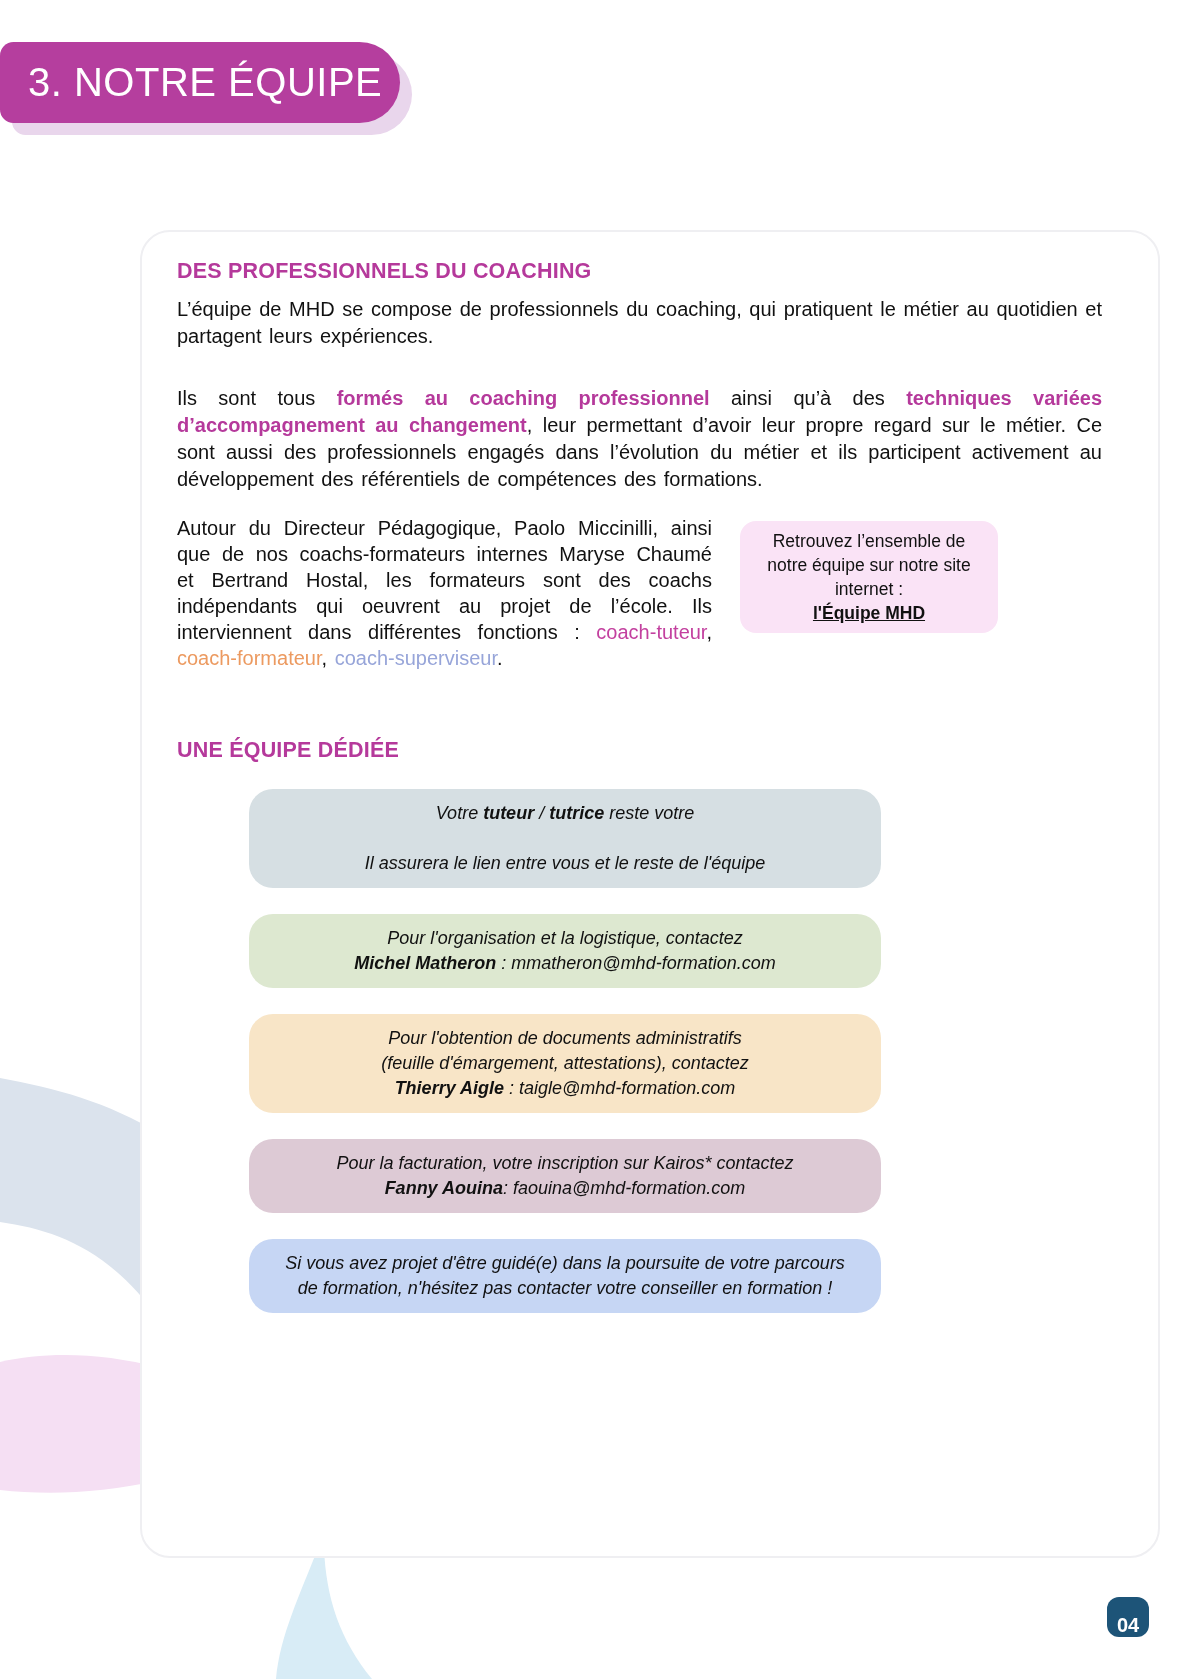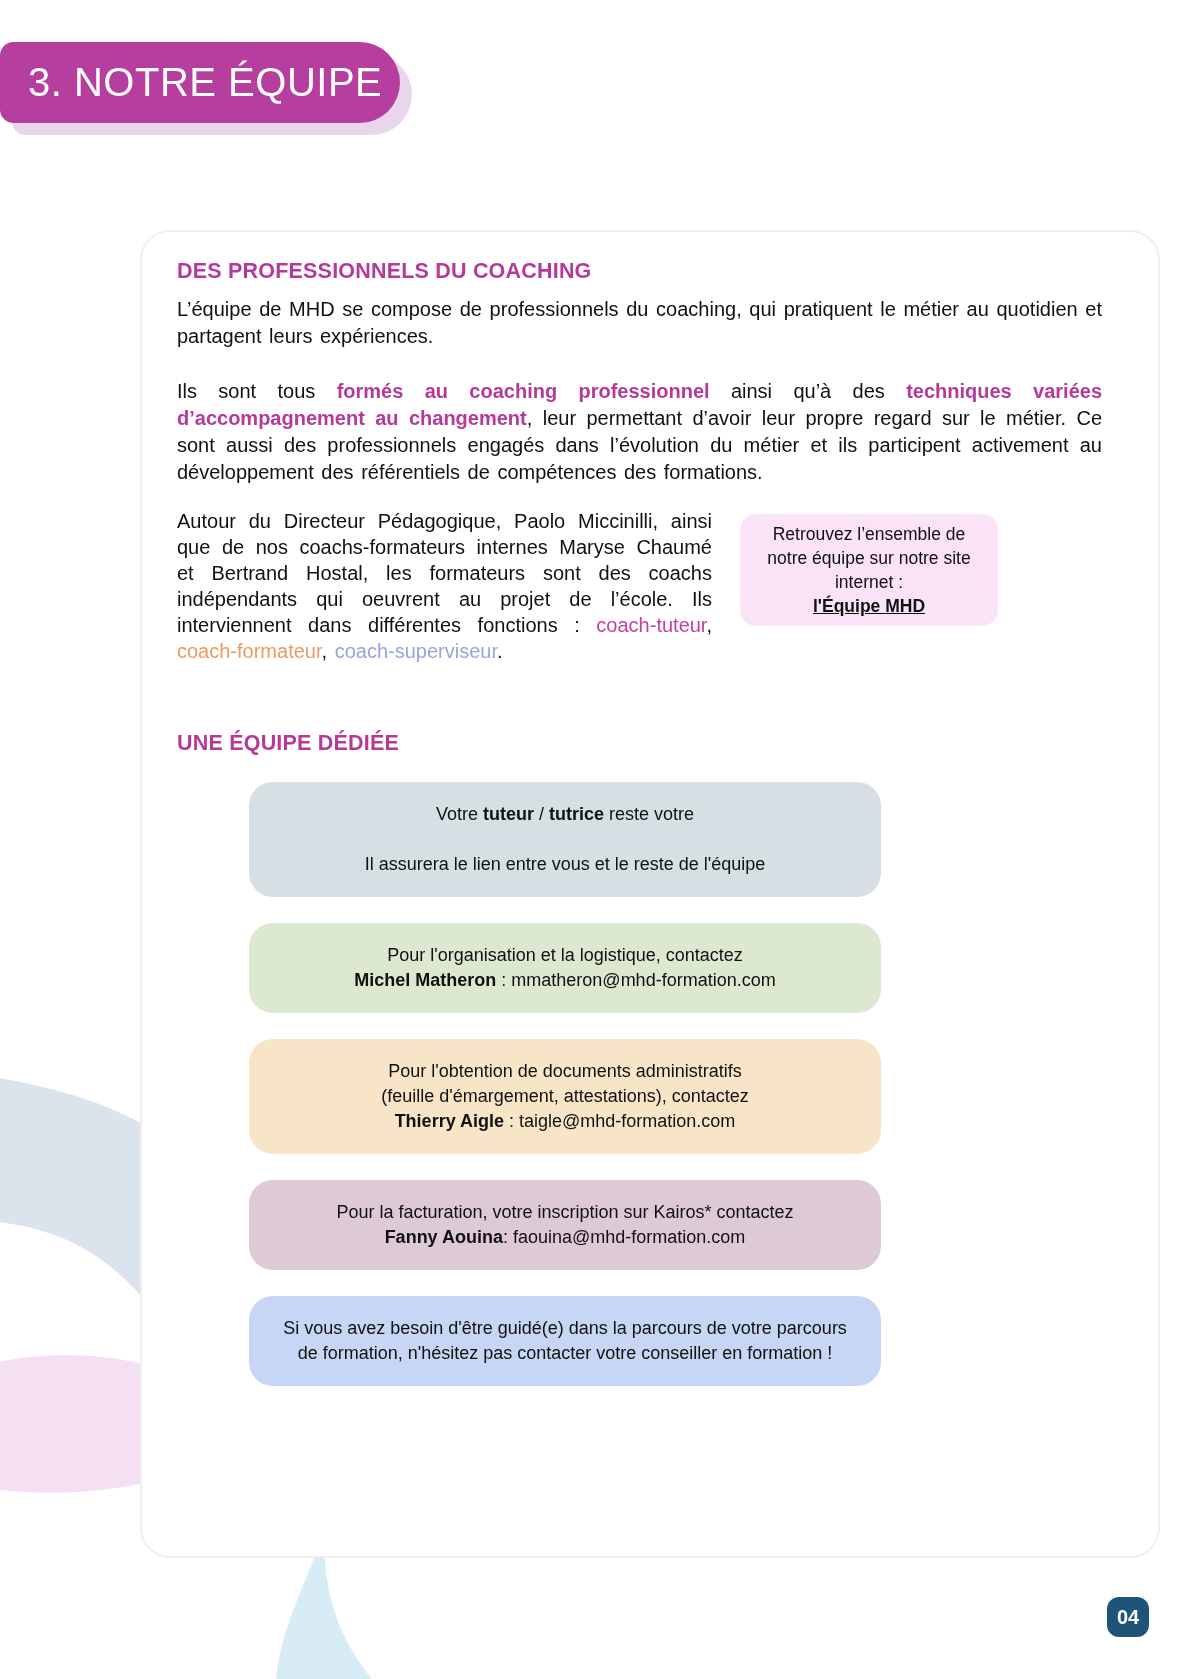--- a/index.html
+++ b/index.html
@@ -29,45 +29,45 @@
     box-sizing:border-box;padding:26px 56px 0 35px;
   }
   .h-magenta{
     color:var(--heading);font-weight:700;font-size:21.5px;line-height:26px;
     margin:0 0 12px 0;letter-spacing:.2px;
   }
   .para{
     font-size:20px;line-height:27px;text-align:justify;margin:0;
     word-spacing:2px;
   }
-  .p1{margin-bottom:28px;}
+  .p1{margin-bottom:35px;}
   .p2{margin-bottom:22px;}
   .row{display:flex;gap:28px;align-items:flex-start;margin-top:8px;}
   .p3{width:535px;line-height:26px;}
   .callout{
     width:258px;box-sizing:border-box;margin-top:6px;
     background:var(--callout-bg);border-radius:16px;
     padding:8px 12px;font-size:17.5px;line-height:24px;text-align:center;
   }
   .h2{margin-top:66px;margin-bottom:0;}
   .boxes{display:flex;flex-direction:column;gap:26px;margin-top:26px;}
   .box{
     width:632px;margin-left:72px;box-sizing:border-box;
-    border-radius:24px;padding:20px 12px;text-align:center;
-    font-size:18px;line-height:25px;
+    border-radius:24px;padding:12px 12px;text-align:center;
+    font-size:18px;line-height:25px;font-style:italic;
   }
   .footnote{
     margin-top:32px;font-size:19.5px;line-height:29px;text-align:justify;
     color:var(--footnote);word-spacing:2px;
   }
   
   .badge{
     position:absolute;left:1107px;top:1597px;width:42px;height:40px;z-index:3;
     background:var(--badge-bg);border-radius:12px;color:#fff;
-    font-size:20px;font-weight:700;display:flex;align-items:center;justify-content:center;
+    font-size:20px;font-weight:700;display:flex;align-items:flex-end;justify-content:center;
   }
   
   .seg-bold{font-weight:700;}
   .seg-magenta-bold{font-weight:700;color:var(--heading);}
   .seg-magenta{color:var(--coach-tuteur);}
   .seg-orange{color:var(--coach-formateur);}
   .seg-blue{color:var(--coach-superviseur);}
   .seg-link{font-weight:700;text-decoration:underline;color:#111;}
 </style>
 </head>
@@ -97,20 +97,20 @@
     <div class="callout"><span>Retrouvez l’ensemble de notre équipe sur notre site internet :</span><br><span class="seg-link">l'Équipe MHD</span></div>
   </div>
 
   <h1 class="h-magenta h2">UNE ÉQUIPE DÉDIÉE</h1>
 
   <div class="boxes">
     <div class="box" style="background-color: rgb(214, 223, 227);"><span>Votre </span><span class="seg-bold">tuteur</span><span> / </span><span class="seg-bold">tutrice</span><span> reste votre</span><br><br><span>Il assurera le lien entre vous et le reste de l'équipe</span></div>
     <div class="box" style="background-color: rgb(221, 232, 208);"><span>Pour l'organisation et la logistique, contactez</span><br><span class="seg-bold">Michel Matheron</span><span> : mmatheron@mhd-formation.com</span></div>
     <div class="box" style="background-color: rgb(248, 229, 199);"><span>Pour l'obtention de documents administratifs</span><br><span>(feuille d'émargement, attestations), contactez</span><br><span class="seg-bold">Thierry Aigle</span><span> : taigle@mhd-formation.com</span></div>
     <div class="box" style="background-color: rgb(221, 202, 213);"><span>Pour la facturation, votre inscription sur Kairos* contactez</span><br><span class="seg-bold">Fanny Aouina</span><span>: faouina@mhd-formation.com</span></div>
-    <div class="box" style="background-color: rgb(198, 214, 244);"><span>Si vous avez besoin d'être guidé(e) dans la parcours de votre parcours</span><br><span>de formation, n'hésitez pas contacter votre conseiller en formation !</span></div>
+    <div class="box" style="background-color: rgb(198, 214, 244);"><span>Si vous avez projet d'être guidé(e) dans la poursuite de votre parcours</span><br><span>de formation, n'hésitez pas contacter votre conseiller en formation !</span></div>
   </div>
 
 </div>
 
 <div class="badge">
   <span>04</span>
 </div>
 
 </body></html>

